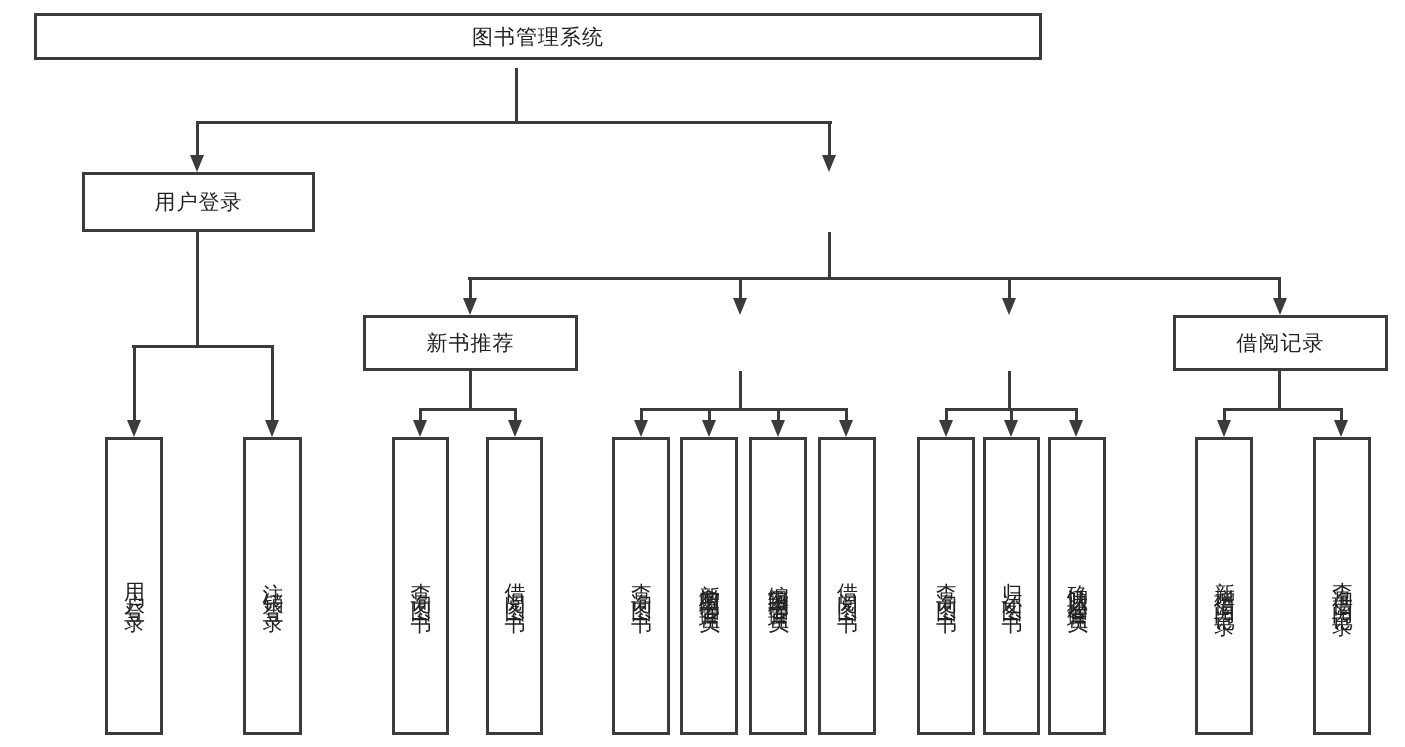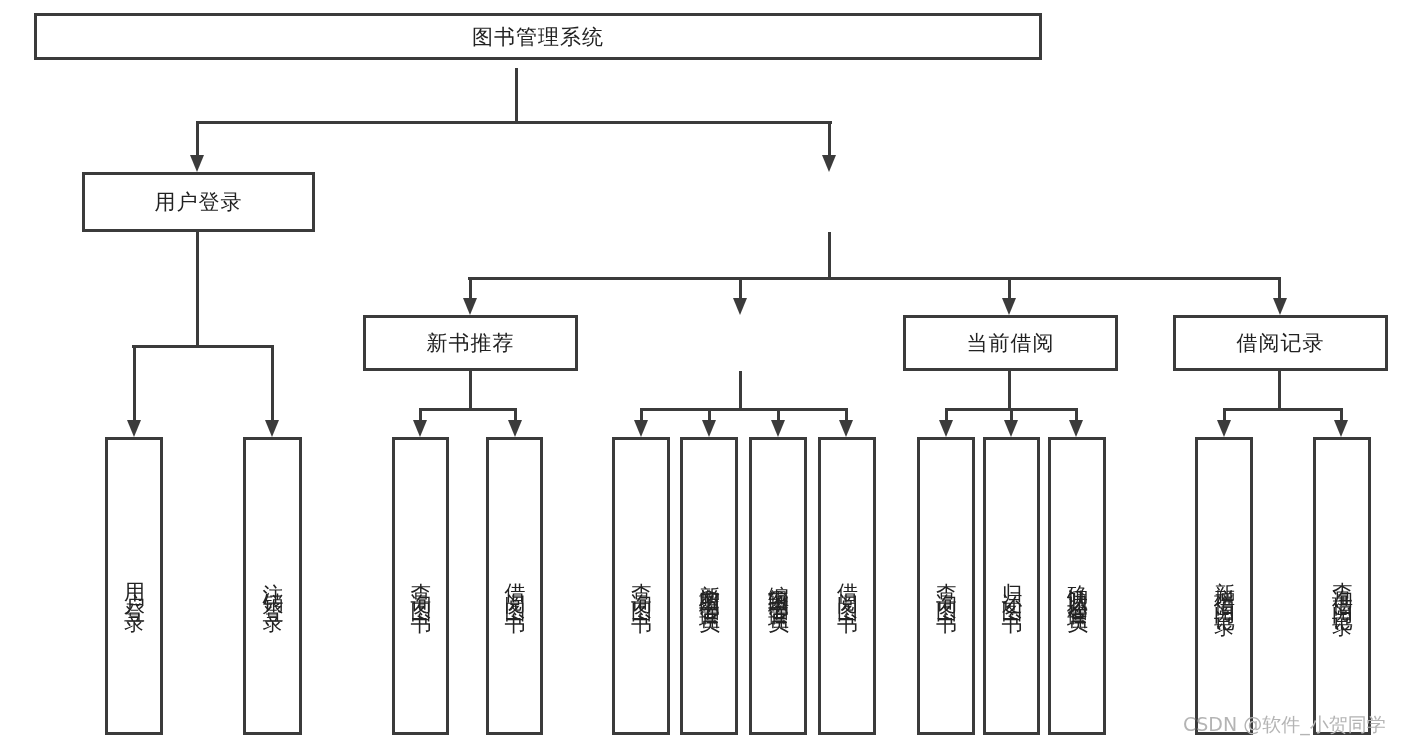--- a/index.html
+++ b/index.html
@@ -95,23 +95,20 @@
   <div class="vline" style="left:739px;top:277px;height:23px;"></div>
   <div class="arrow" style="left:733px;top:298px;"></div>
   <div class="vline" style="left:1008px;top:277px;height:23px;"></div>
   <div class="arrow" style="left:1002px;top:298px;"></div>
   <div class="vline" style="left:1278px;top:277px;height:23px;"></div>
   <div class="arrow" style="left:1273px;top:298px;"></div>
 
   <div class="box" style="left:363px;top:315px;width:215px;height:56px;">
     <span>新书推荐</span>
   </div>
-  <div class="box" style="left:903px;top:315px;width:215px;height:56px;">
-    <span>当前借阅</span>
-  </div>
   <div class="box" style="left:1173px;top:315px;width:215px;height:56px;">
     <span>借阅记录</span>
   </div>
 
   <div class="vline" style="left:469px;top:371px;height:37px;"></div>
   <div class="hline" style="left:419px;top:408px;width:97px;"></div>
   <div class="vline" style="left:419px;top:408px;height:14px;"></div>
   <div class="arrow" style="left:413px;top:420px;"></div>
   <div class="vline" style="left:514px;top:408px;height:14px;"></div>
   <div class="arrow" style="left:508px;top:420px;"></div>
@@ -180,15 +177,14 @@
     <span class="vtext" style="letter-spacing:4px;">确认归还（管理员）</span>
   </div>
 
   <div class="vbox" style="left:1195px;top:437px;width:58px;height:298px;">
     <span class="vtext" style="letter-spacing:7px;">新增借阅记录</span>
   </div>
   <div class="vbox" style="left:1313px;top:437px;width:58px;height:298px;">
     <span class="vtext" style="letter-spacing:7px;">查询借阅记录</span>
   </div>
 
-  <div class="watermark">CSDN @软件_小贺同学</div>
 
 </div>
 
 </body></html>

